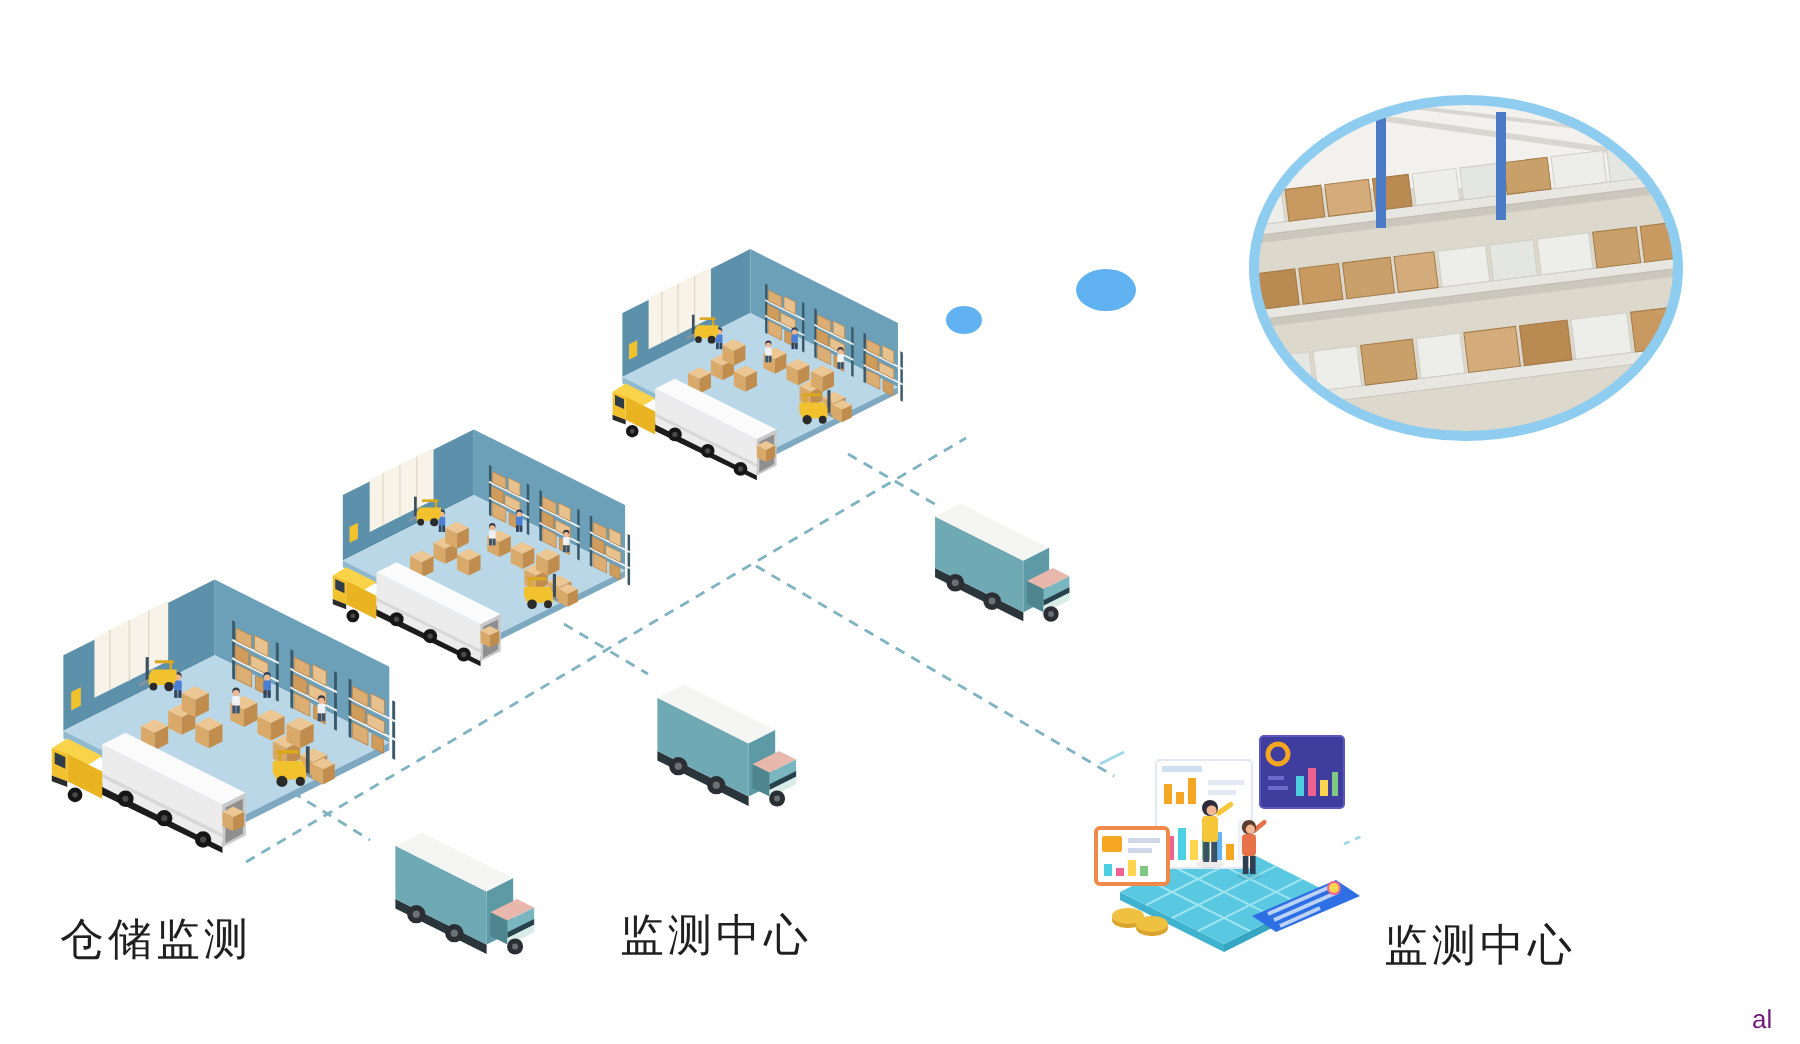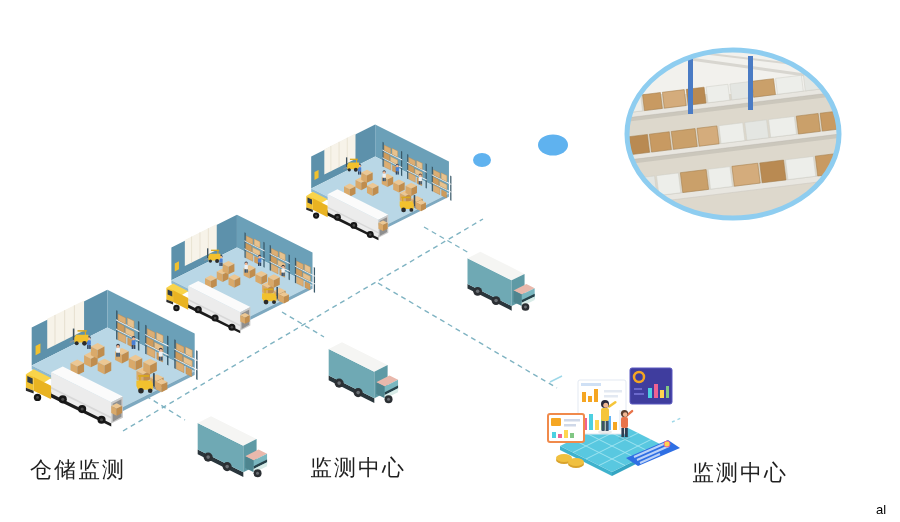--- a/index.html
+++ b/index.html
@@ -4,21 +4,21 @@
 <style>
   html,body{margin:0;padding:0;background:#fff;}
   .stage{position:relative;width:900px;height:522px;background:#fff;overflow:hidden;
          font-family:"Liberation Sans",sans-serif;}
   .stage svg{position:absolute;left:0;top:0;}
   .node-label{position:absolute;font-size:22px;letter-spacing:2px;color:var(--c-label-text,#1f1f1f);
               white-space:nowrap;}
   .lbl-warehouse{left:30px;top:455px;}
   .lbl-transport{left:310px;top:453px;}
   .lbl-center{left:692px;top:458px;}
-  .watermark{position:absolute;left:876px;top:502px;font-size:13px;color:#000000;}
+  .watermark{position:absolute;left:876px;top:502px;font-size:13px;color:#701a75;}
 
   
   .c-wall{fill:var(--c-warehouse-wall,#5d91ab);}
   .c-wall2{fill:var(--c-warehouse-wall-light,#6ba0b8);}
   .c-floor{fill:var(--c-warehouse-floor,#b9d7e6);}
   .c-yellow{fill:var(--c-machine-yellow,#f2c12e);}
   .c-teal{fill:var(--c-truck-teal,#6fa9b4);}
   .c-pink{fill:var(--c-windshield-pink,#e9b8ac);}
   .c-plat{fill:var(--c-platform-teal,#59c8e0);}
   .c-navy{fill:var(--c-screen-navy,#3f3d9e);}

